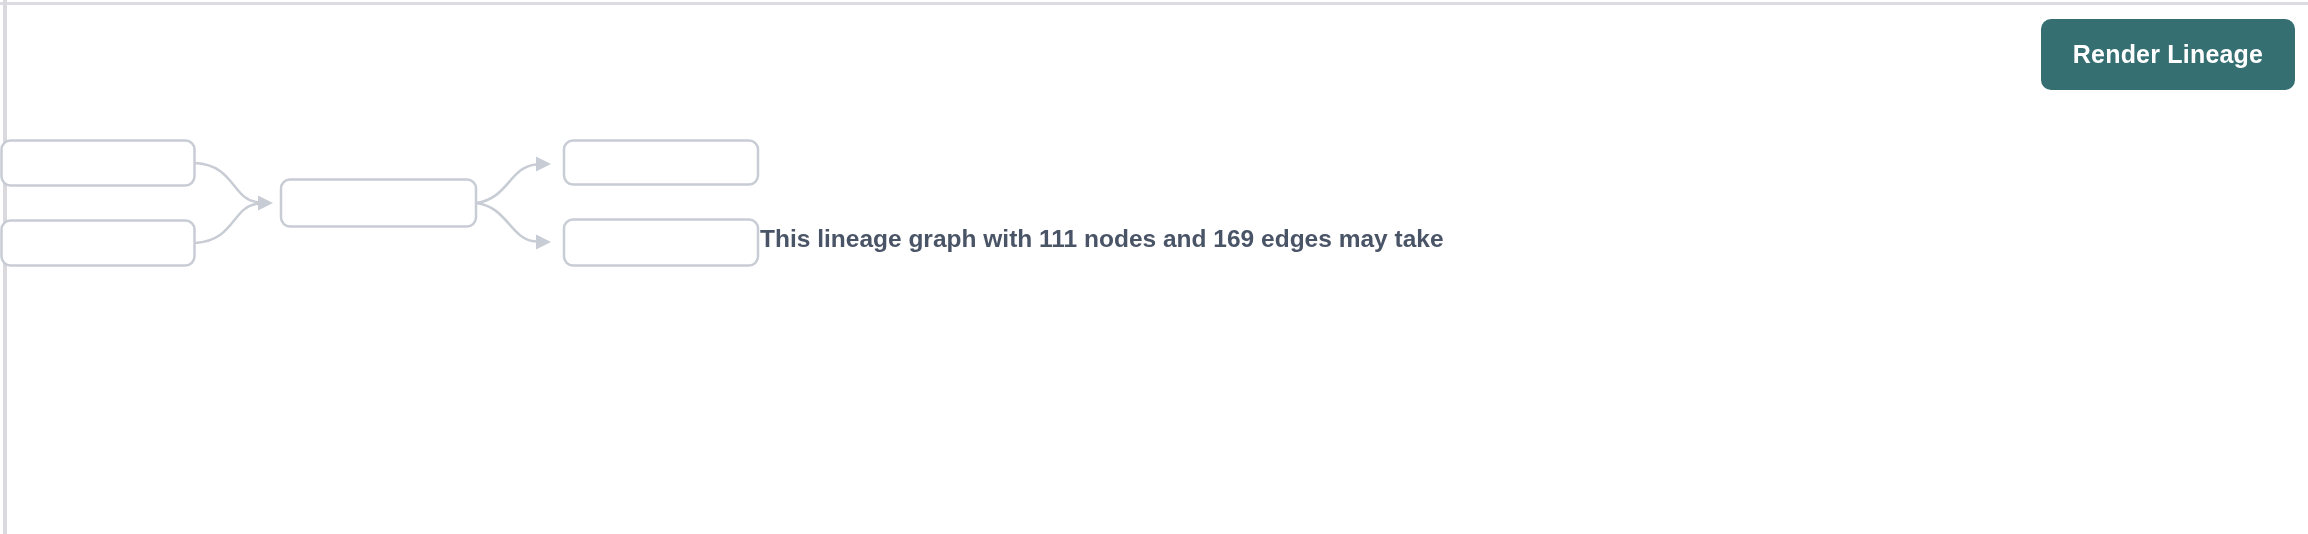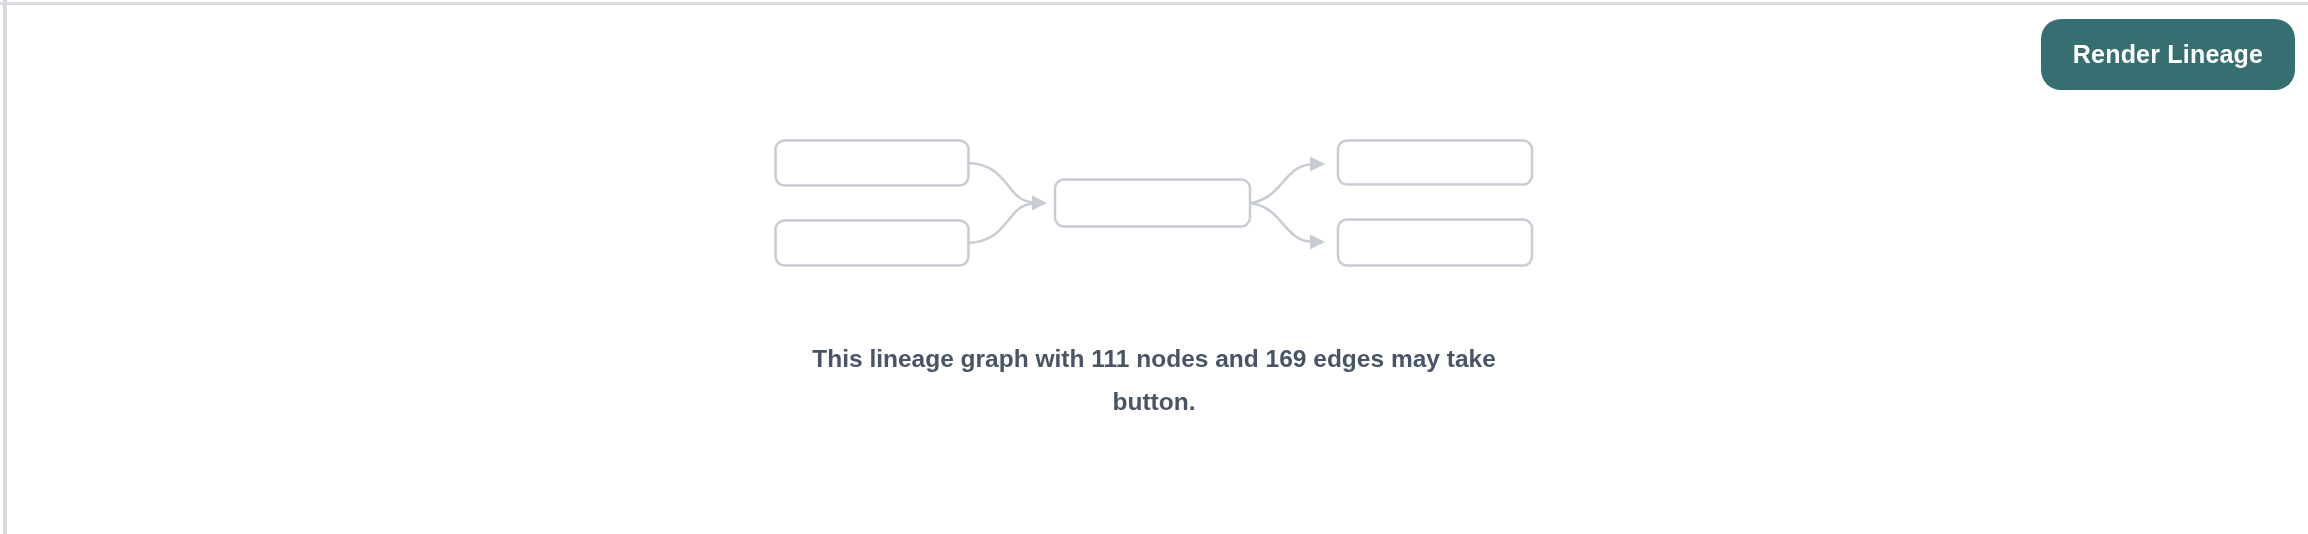--- a/index.html
+++ b/index.html
@@ -18,37 +18,37 @@
   .hairline-left {
     position: absolute;
     top: 0; left: 3px; bottom: 0; width: 4px;
     background: #d9d9de;
   }
   .render-btn {
     position: absolute;
     top: 19px; right: 13px;
     width: 254px; height: 71px;
     border: none;
-    border-radius: 20px;
+    border-radius: 10px;
     background: #366f72;
     color: #ffffff;
     font-family: "Liberation Sans", sans-serif;
     font-size: 25px;
     font-weight: 700;
     letter-spacing: 0.2px;
     cursor: pointer;
     display: flex;
     align-items: center;
     justify-content: center;
   }
   .empty-state {
     position: absolute;
     top: 139px; left: 0; right: 0;
     display: flex;
-    flex-direction: column;
+    flex-direction: row;
     align-items: center;
   }
   .graphic { display: block; }
   .message {
     margin-top: 70px;
     text-align: center;
     color: #4a5467;
     font-size: 24.5px;
     font-weight: 700;
     line-height: 43px;
@@ -80,16 +80,15 @@
       <rect x="1.5" y="1.5" width="193" height="45" rx="9"></rect>
       <rect x="1.5" y="81.5" width="193" height="45" rx="9"></rect>
       <rect x="281" y="40.5" width="195" height="47" rx="9"></rect>
       <rect x="564" y="1.5" width="194" height="44" rx="9"></rect>
       <rect x="564" y="80.5" width="194" height="46" rx="9"></rect>
     </g>
   </svg>
 
   <div class="message">
     <div>This lineage graph with 111 nodes and 169 edges may take</div>
-    <div>button.</div>
   </div>
 
 </div>
 
 </body></html>

